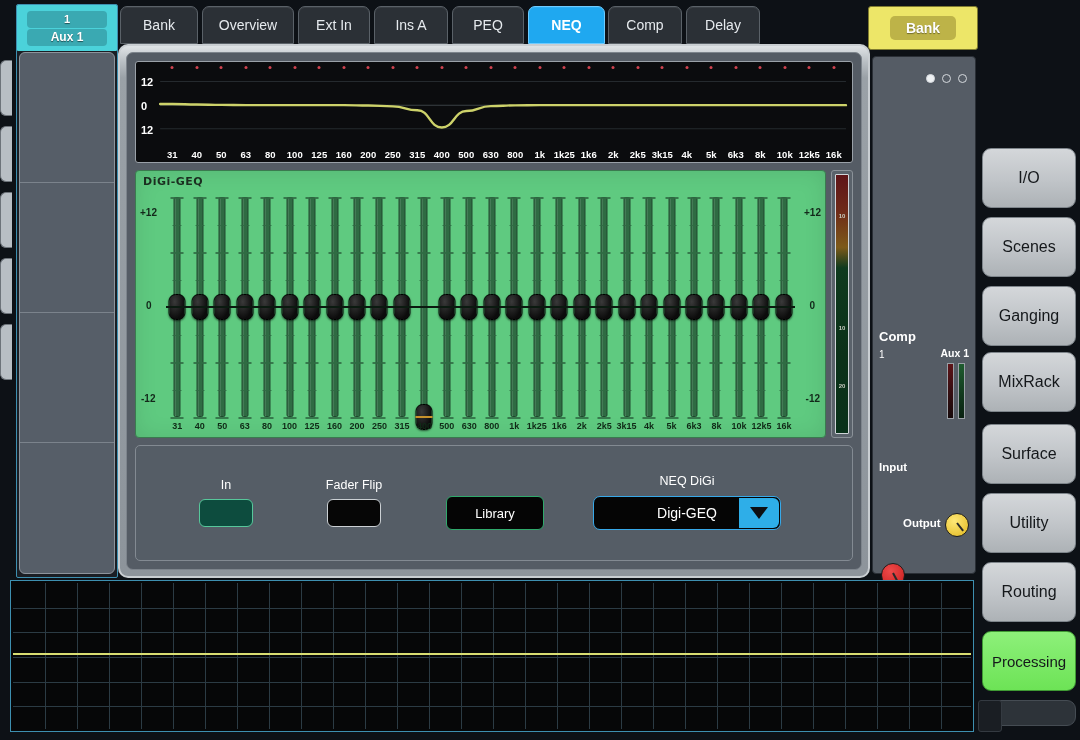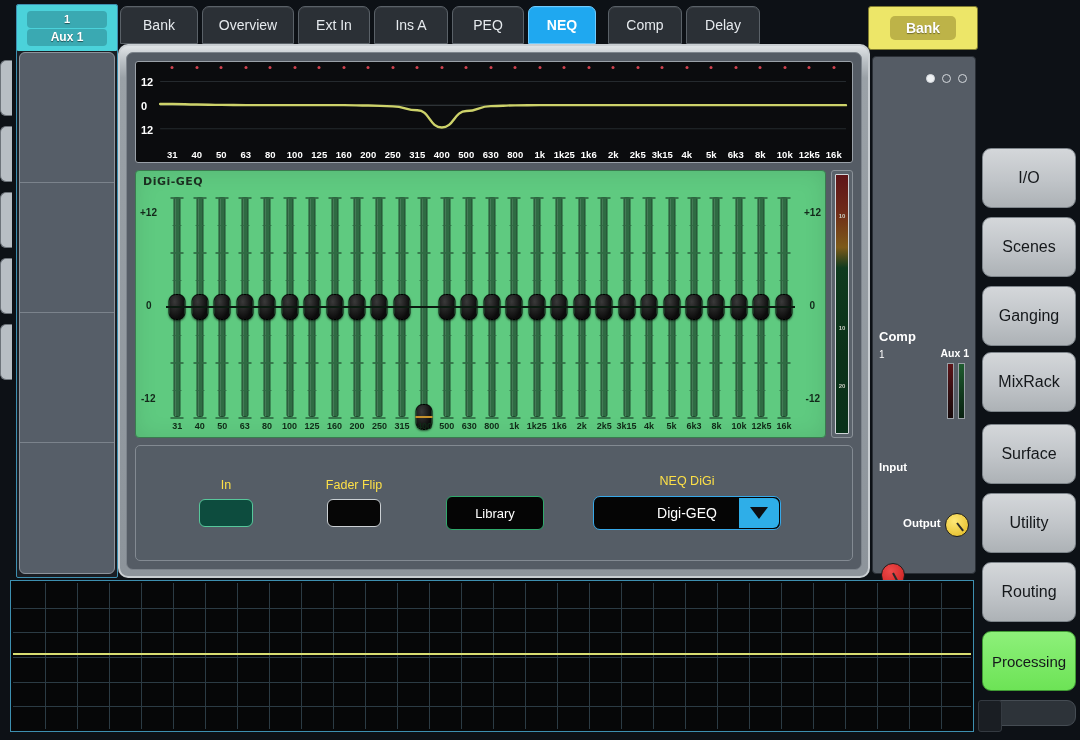--- a/index.html
+++ b/index.html
@@ -159,21 +159,21 @@
     position: absolute; left: 50%; transform: translateX(-50%);
     font-size: 6px; color: #c8cbc0; font-weight: bold;
   }
 
   
   .ctrl-panel {
     height: 116px; background: #555d66; border: 1px solid #838a92; border-radius: 5px;
     position: relative;
   }
   .ctrl-label {
-    position: absolute; color: #fde047; font-size: 12.5px; text-align: center;
+    position: absolute; color: #ffffff; font-size: 12.5px; text-align: center;
   }
   .ctrl-btn { position: absolute; border-radius: 6px; }
   .btn-in {
     width: 54px; height: 28px; background: #0d4c3e; border: 1px solid #57c79b;
   }
   .btn-flip {
     width: 54px; height: 28px; background: #060606; border: 1px solid #cbd0d4;
   }
   .btn-library {
     width: 98px; height: 34px; background: #050505; border: 1px solid #2fa96b;
@@ -303,21 +303,21 @@
       <div class="chan-slot"></div>
     </div>
   </div>
 
   <div class="tabbar">
     <div class="tab" style="left:0px;width:78px">Bank</div>
     <div class="tab" style="left:82px;width:92px">Overview</div>
     <div class="tab" style="left:178px;width:72px">Ext In</div>
     <div class="tab" style="left:254px;width:74px">Ins A</div>
     <div class="tab" style="left:332px;width:72px">PEQ</div>
-    <div class="tab active" style="left:408px;width:68px">NEQ</div>
+    <div class="tab active" style="left:408px;width:77px">NEQ</div>
     <div class="tab" style="left:488px;width:74px">Comp</div>
     <div class="tab" style="left:566px;width:74px">Delay</div>
   </div>
 
   <div class="main-btn">
     <span>Bank</span>
   </div>
 
   <div class="proc-panel">
     <div class="proc-inner">

